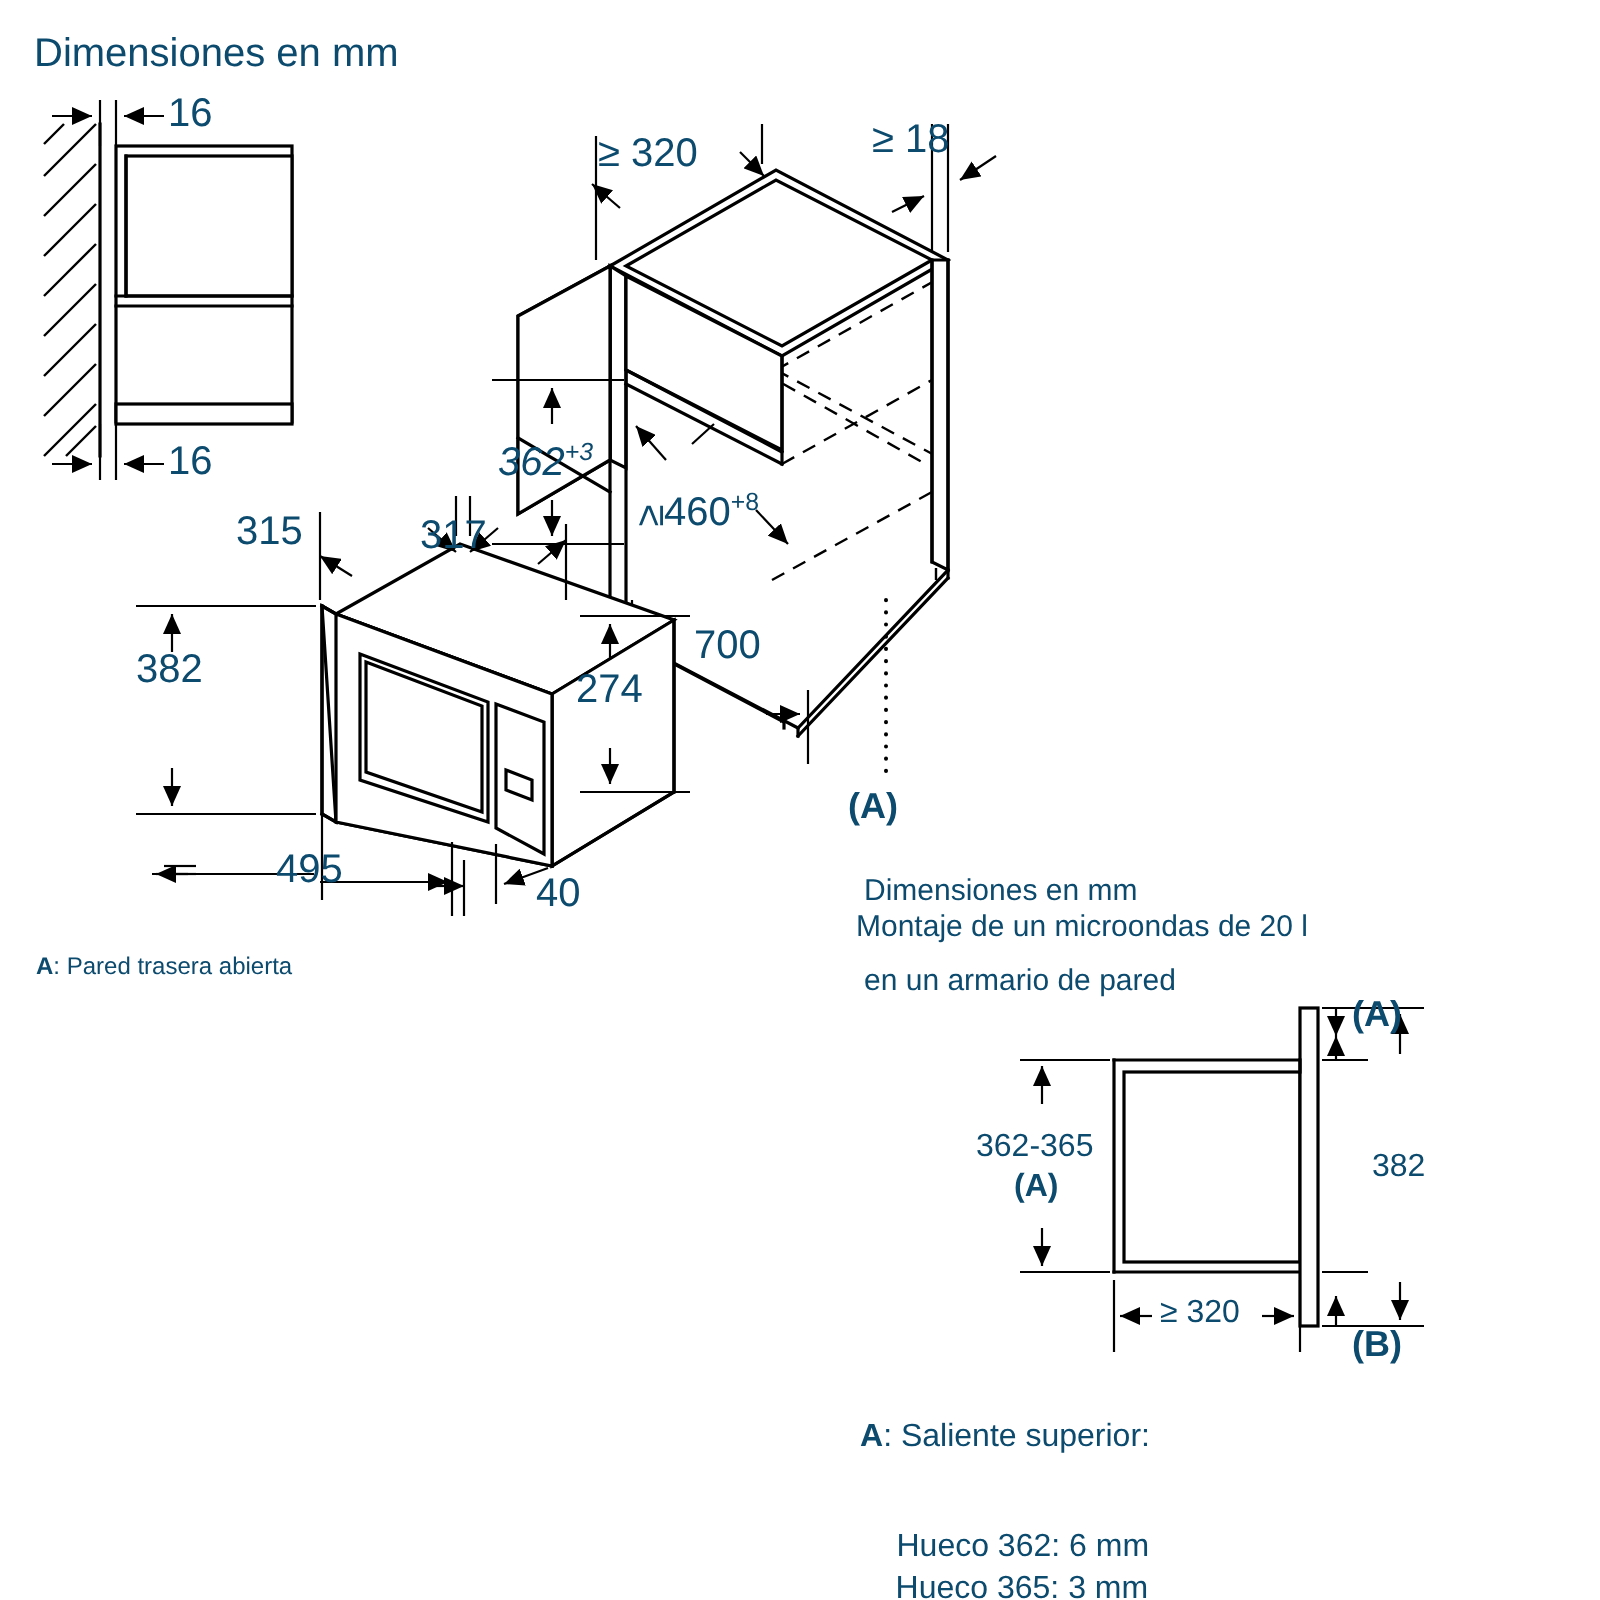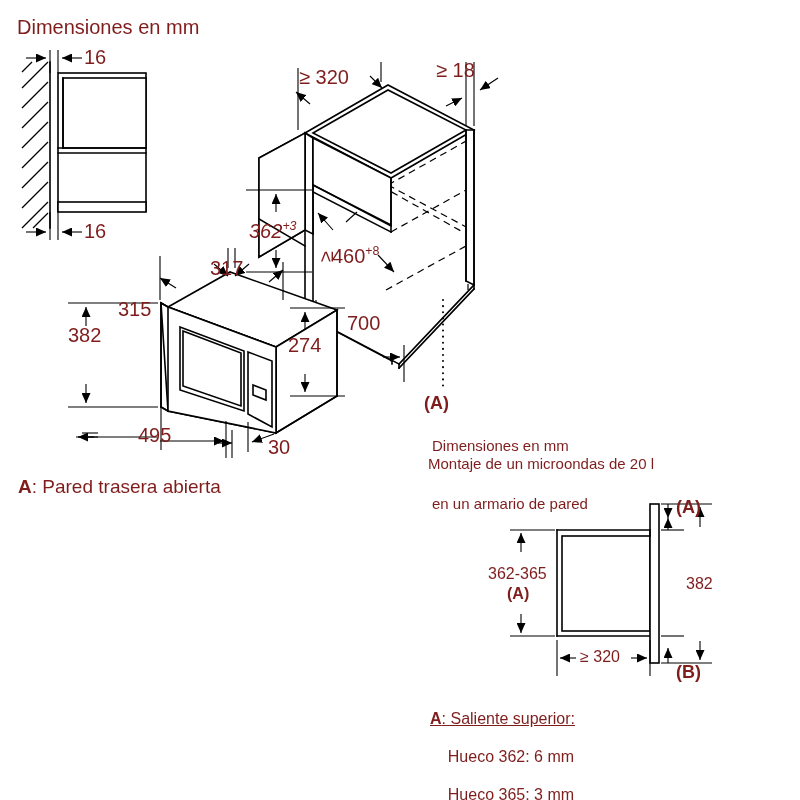--- a/index.html
+++ b/index.html
@@ -34,29 +34,29 @@
   .ln-dim   { stroke: #000; fill: none; stroke-width: 1.1; stroke-linecap: butt; }
   .ln-hatch { stroke: #000; fill: none; stroke-width: 1.2; stroke-linecap: butt; }
   .ln-dash  { stroke: #000; fill: none; stroke-width: 1.2; stroke-dasharray: 7 5; stroke-linecap: butt; }
   .ln-dot   { stroke: #000; fill: none; stroke-width: 2.0; stroke-dasharray: 0.1 6; stroke-linecap: round; }
   .fillwhite{ fill: #ffffff; }
   .arrow    { fill: #000; stroke: none; }
 
   .txt {
     position: absolute;
     font-family: "Liberation Sans", sans-serif;
-    color: #7f1d1d;
+    color: #0c4a6e;
     white-space: pre;
     line-height: 1.18;
   }
   .t-head   { font-size: 20px; }
   .t-dim    { font-size: 20px; }
   .t-note   { font-size: 15px; }
   .t-legend { font-size: 16px; }
-  .t-ab     { font-size: 19px; font-weight: bold; }
+  .t-ab     { font-size: 12px; font-weight: bold; }
   .t-tag    { font-size: 18px; font-weight: bold; }
   .bold     { font-weight: bold; }
   .sup      { font-size: 0.62em; vertical-align: super; }
   .rot90    { display: inline-block; transform: rotate(-90deg); transform-origin: 50% 50%; }
 </style>
 </head>
 <body>
 
 <div id="sheet">
 
@@ -291,48 +291,48 @@
   <div class="txt t-dim" style="left:436px; top:59px;">≥ 18</div>
 
   <div class="txt t-dim" style="left:249px; top:219px;font-style:italic;"><span>362</span><span class="sup">+3</span></div>
 
   <div class="txt t-dim" style="left:321px; top:244px;"><span class="rot90">≥</span><span>460</span><span class="sup">+8</span></div>
 
   <div class="txt t-dim" style="left:347px; top:312px;">700</div>
 
   <div class="txt t-tag" style="left:424px; top:393px;">(A)</div>
 
-  <div class="txt t-dim" style="left:118px; top:255px;margin-top:43px;">315</div>
+  <div class="txt t-dim" style="left:118px; top:255px;">315</div>
 
   <div class="txt t-dim" style="left:210px; top:257px;">317</div>
 
   <div class="txt t-dim" style="left:68px; top:324px;">382</div>
 
   <div class="txt t-dim" style="left:288px; top:334px;">274</div>
 
   <div class="txt t-dim" style="left:138px; top:424px;">495</div>
 
-  <div class="txt t-dim" style="left:268px; top:436px;">30</div>
+  <div class="txt t-dim" style="left:268px; top:436px;">40</div>
 
   <div class="txt t-ab" style="left:18px; top:476px; font-weight:normal;"><span class="bold">A</span><span>:</span> <span>Pared trasera abierta</span></div>
 
   <div class="txt t-note" style="left:432px; top:437px;">Dimensiones en mm</div>
   <div class="txt t-note" style="left:428px; top:455px;">Montaje de un microondas de 20 l</div>
-  <div class="txt t-note" style="left:432px; top:495px;">en un armario de pared</div>
+  <div class="txt t-note" style="left:432px; top:482px;">en un armario de pared</div>
 
   <div class="txt t-legend" style="left:488px; top:565px;">362-365</div>
   <div class="txt t-legend" style="left:507px; top:585px; font-weight:bold;">(A)</div>
 
   <div class="txt t-legend" style="left:686px; top:575px;">382</div>
 
   <div class="txt t-legend" style="left:580px; top:648px;">≥ 320</div>
 
   <div class="txt t-tag" style="left:676px; top:497px;">(A)</div>
 
   <div class="txt t-tag" style="left:676px; top:662px;">(B)</div>
 
   <div id="legend-block" style="position:absolute; left:430px; top:710px;">
-      <div class="txt t-legend" style="position: relative; left: 0px; top: 0px; text-decoration: underline;"><span class="bold">A</span><span>:</span><span> Saliente superior:</span></div>
-      <div class="txt t-legend" style="position: relative; left: 0px; top: 19px;"><span class="bold"></span><span></span><span>    Hueco 362: 6 mm</span></div>
+      <div class="txt t-legend" style="position: relative; left: 0px; top: 0px;"><span class="bold">A</span><span>:</span><span> Saliente superior:</span></div>
+      <div class="txt t-legend" style="position: relative; left: 0px; top: 36px; text-align: center;"><span class="bold"></span><span></span><span>    Hueco 362: 6 mm</span></div>
       <div class="txt t-legend" style="position: relative; left: 0px; top: 38px;"><span class="bold"></span><span></span><span>    Hueco 365: 3 mm</span></div>
     </div>
 
 </div>
 
 </body></html>

